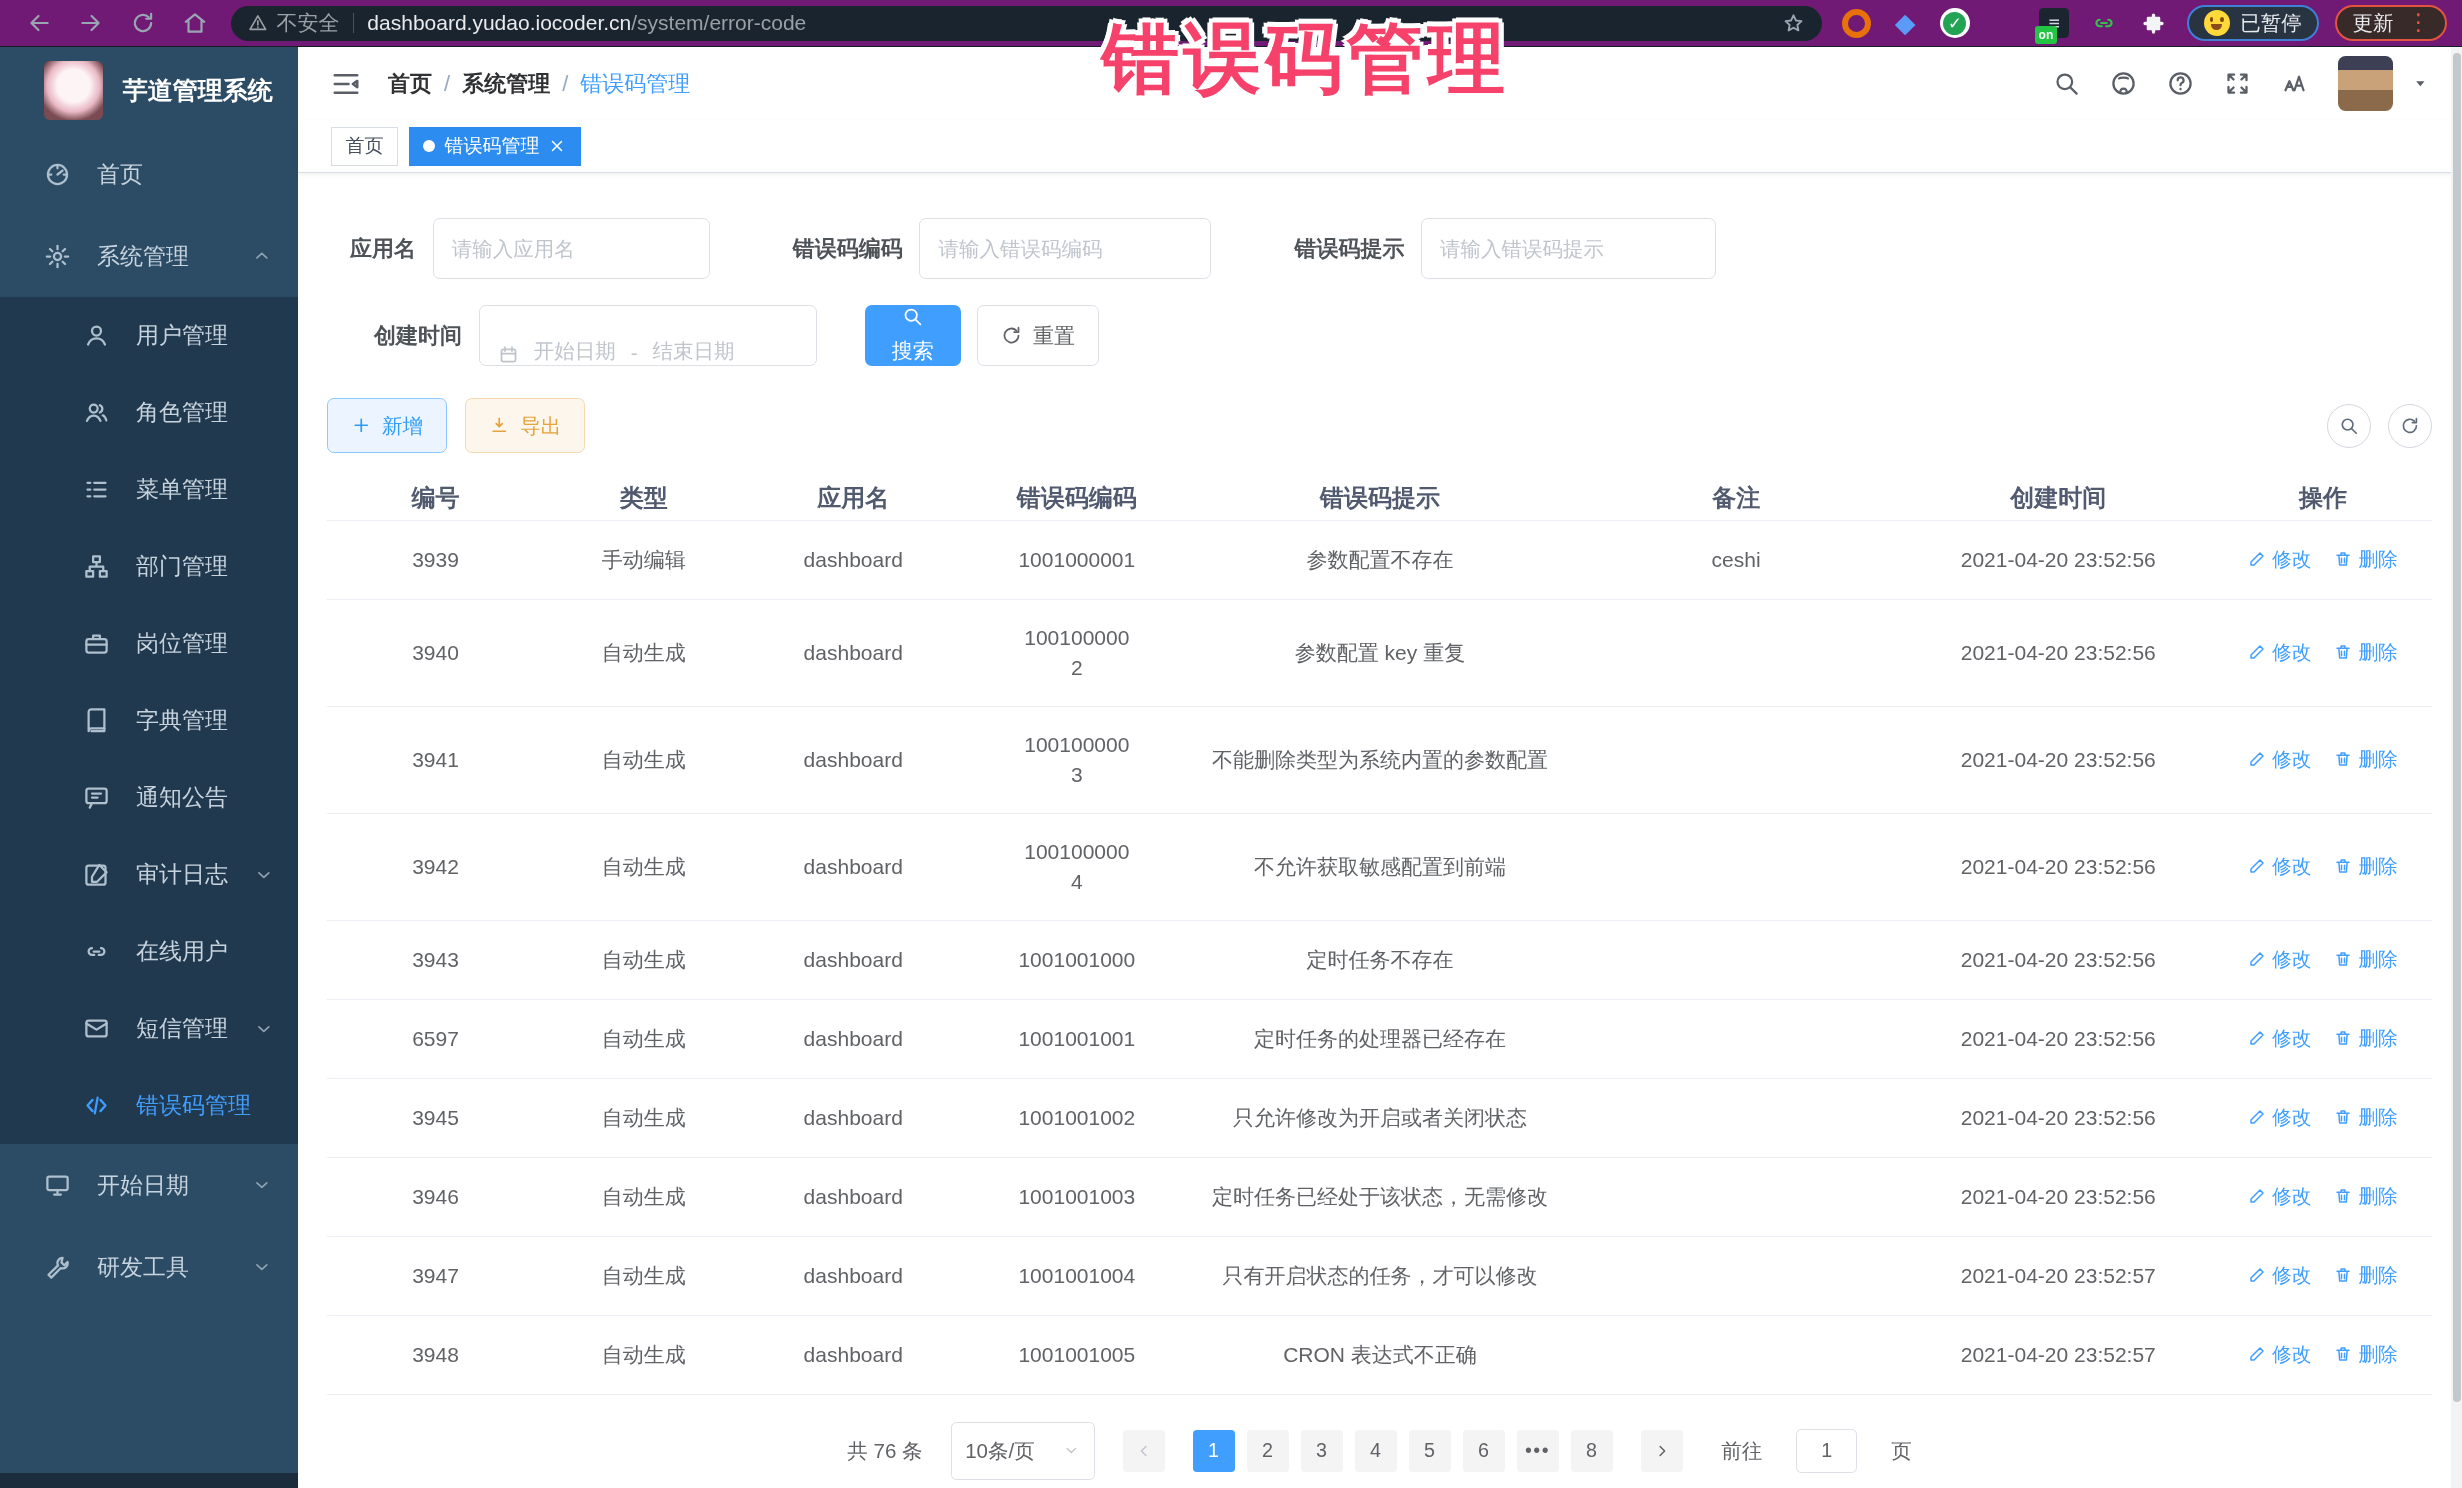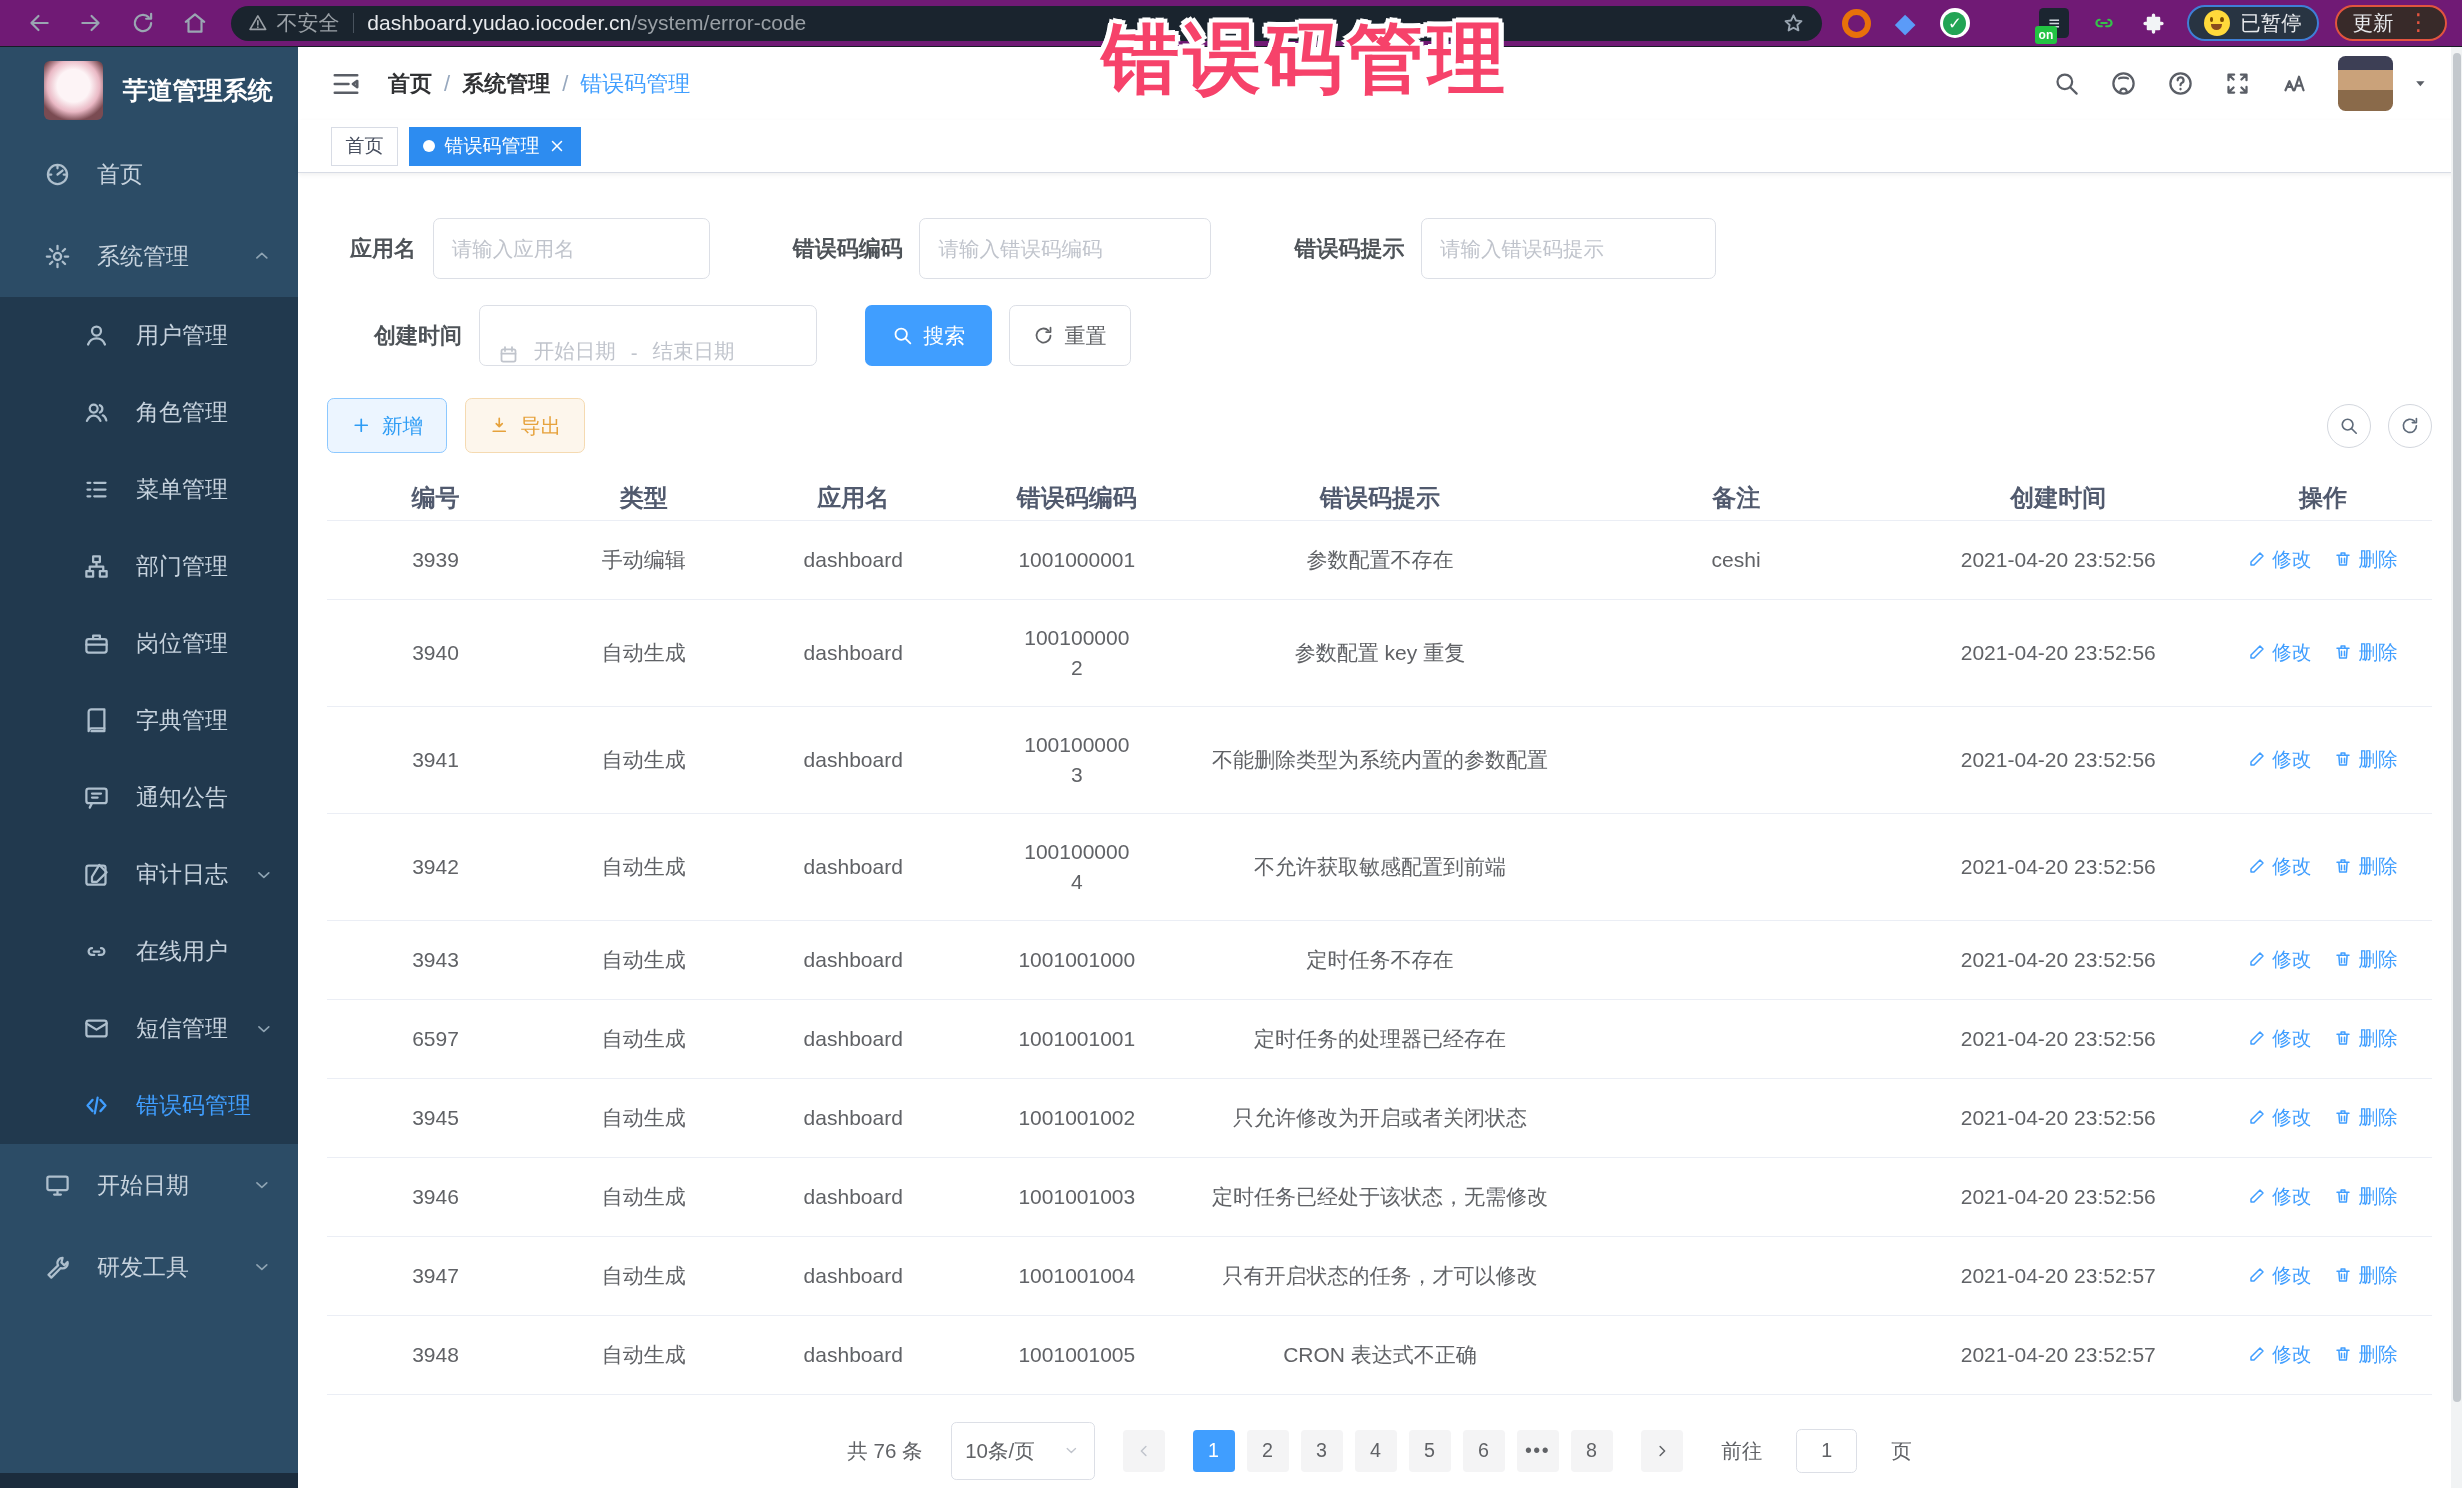--- a/index.html
+++ b/index.html
@@ -86,21 +86,21 @@
   .flabel { font-size:22px; font-weight:600; color:#4e5358; margin-right:16.7px; white-space:nowrap; }
   .fctl { height:61px; border:1.5px solid #dcdfe6; border-radius:6.8px; background:#fff; display:flex; align-items:center; padding:0 18px; font-size:20.5px; color:#c0c4cc; cursor:text; }
   .fctl .chev { margin-left:auto; color:#c0c4cc; font-size:18px; }
   #f-type .fctl { width:312px; cursor:pointer; }
   #f-app .fctl { width:277px; }
   #f-code .fctl { width:292px; }
   #f-hint .fctl { width:295px; }
   #f-date .fctl { width:338px; gap:15px; cursor:pointer;align-items:flex-end; }
   #f-date .cal { color:#c0c4cc; font-size:21px; }
   .btn { height:61px; border-radius:6.8px; display:inline-flex; align-items:center; justify-content:center; gap:10.6px; font-size:21px; cursor:pointer; border:1.5px solid transparent; }
-  #search-btn { background:#409eff; color:#fff; padding:0 26px; }
+  #search-btn { background:#409eff; color:#fff; padding:0 26px;flex-direction:column; }
   #reset-btn { background:#fff; border-color:#dcdfe6; color:#606266; padding:0 23px; }
   #row2 { margin-top:26px; }
   #row2 .flabel { margin-left:47px; }
 
   
   #toolbar { margin-top:32px; display:flex; align-items:center; }
   #add-btn { background:#ecf5ff; border-color:#8cc8ff; color:#2d9cf5; height:55px; padding:0 23px; font-size:20.5px; }
   #export-btn { background:#fdf6ec; border-color:#f5dab1; color:#e6a23c; height:55px; padding:0 23px; font-size:20.5px; margin-left:18px; }
   #toolbar-right { margin-left:auto; display:flex; gap:16.7px; }
   .circle-btn { width:44px; height:44px; border-radius:50%; border:1.5px solid #d3d7de; color:#5f6b7a; display:flex; align-items:center; justify-content:center; font-size:19.7px; cursor:pointer; background:#fff; }

